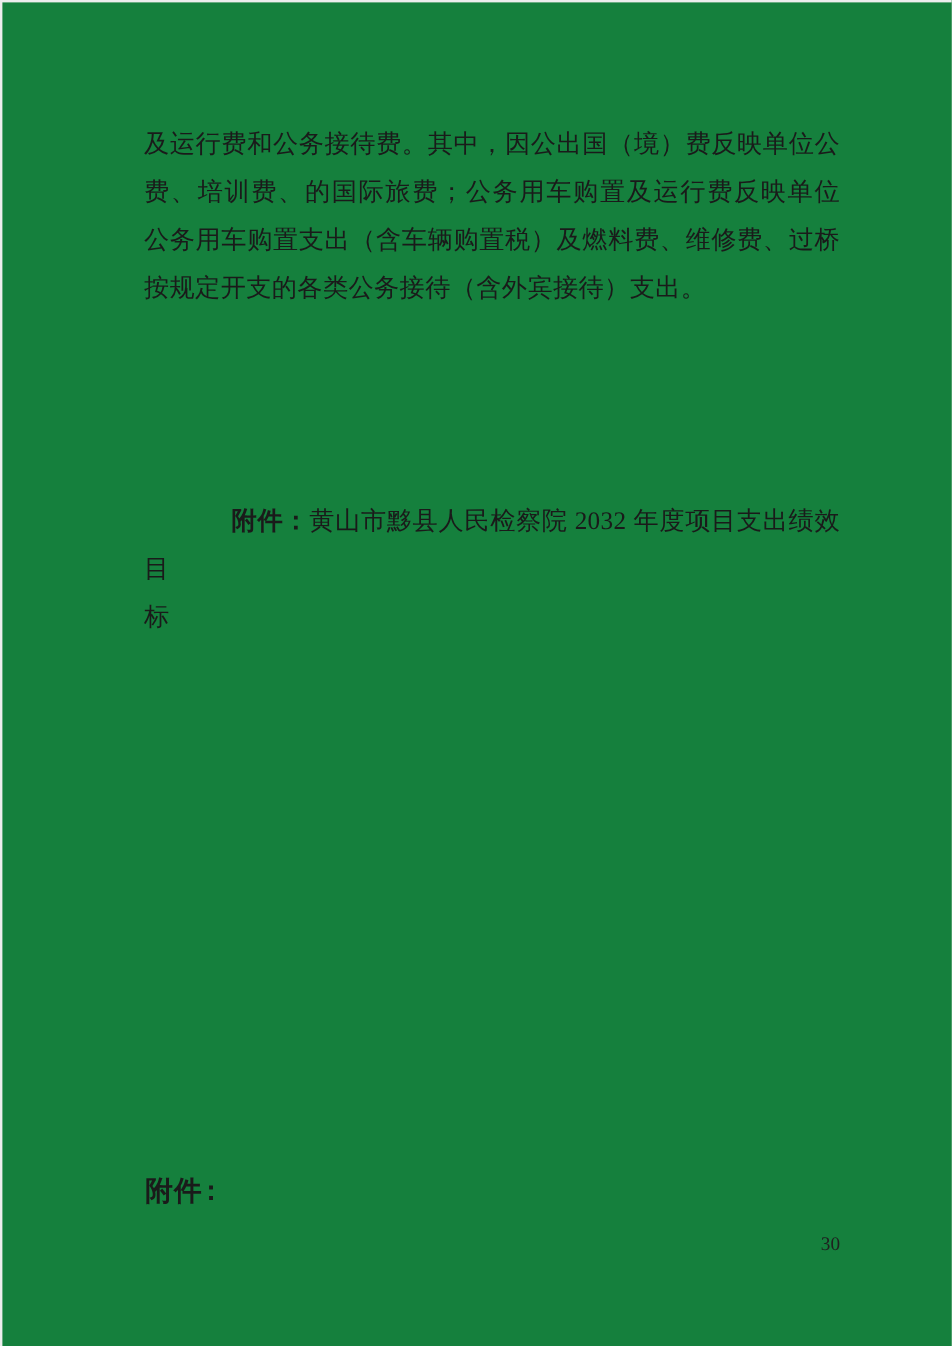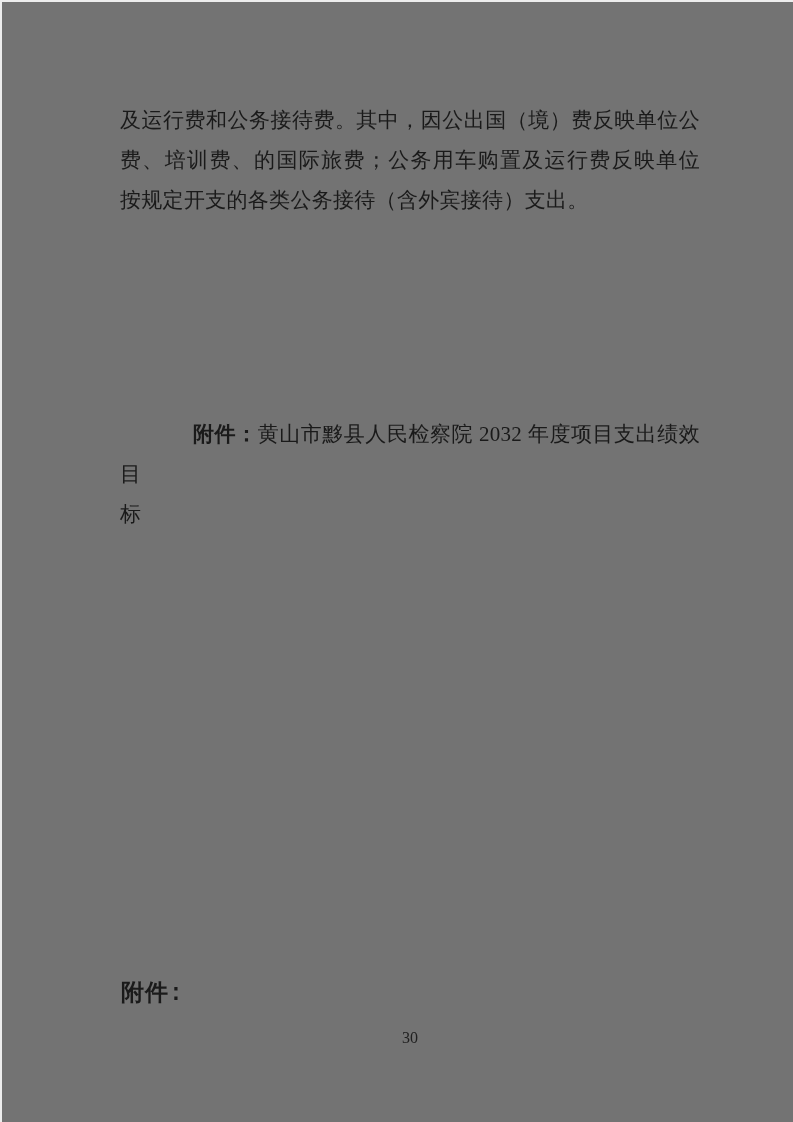--- a/index.html
+++ b/index.html
@@ -15,21 +15,21 @@
     font-family: "Liberation Serif", "DejaVu Serif", serif;
     color: #1a1a1a;
   }
   .page {
     position: absolute;
     left: 0;
     top: 0;
     width: 793px;
     height: 1122px;
     box-sizing: border-box;
-    background: #737373;
+    background: #15803d;
     border-top: 2px solid #ededed;
     border-left: 2px solid #ededed;
   }
   .body-text {
     position: absolute;
     left: 118px;
     top: 98px;
     width: 580px;
     font-size: 21px;
     line-height: 40px;
@@ -66,34 +66,35 @@
     line-height: 40px;
     font-weight: bold;
     letter-spacing: 1px;
     font-family: Liberation Mono, monospace;
   }
   .page-number {
     position: absolute;
     left: 118px;
     top: 1026px;
     width: 580px;
-    text-align: center;
+    text-align: right;
     font-size: 16px;
     line-height: 20px;
     color: #1f1f1f;
   }
 </style>
 </head>
 <body>
 
 <div class="page">
 
   <div class="body-text">
     <div class="tline just">及运行费和公务接待费。其中，因公出国（境）费反映单位公</div>
     <div class="tline just">费、培训费、的国际旅费；公务用车购置及运行费反映单位</div>
+    <div class="tline just">公务用车购置支出（含车辆购置税）及燃料费、维修费、过桥</div>
     <div class="tline">按规定开支的各类公务接待（含外宾接待）支出。</div>
   </div>
 
   <div class="attachment-note">
     <div class="tline just indent"><span class="bold">附件：</span><span>黄山市黟县人民检察院 2032 年度项目支出绩效目</span></div>
     <div class="tline">标</div>
   </div>
 
   <div class="attachment-heading">附件:</div>
 

